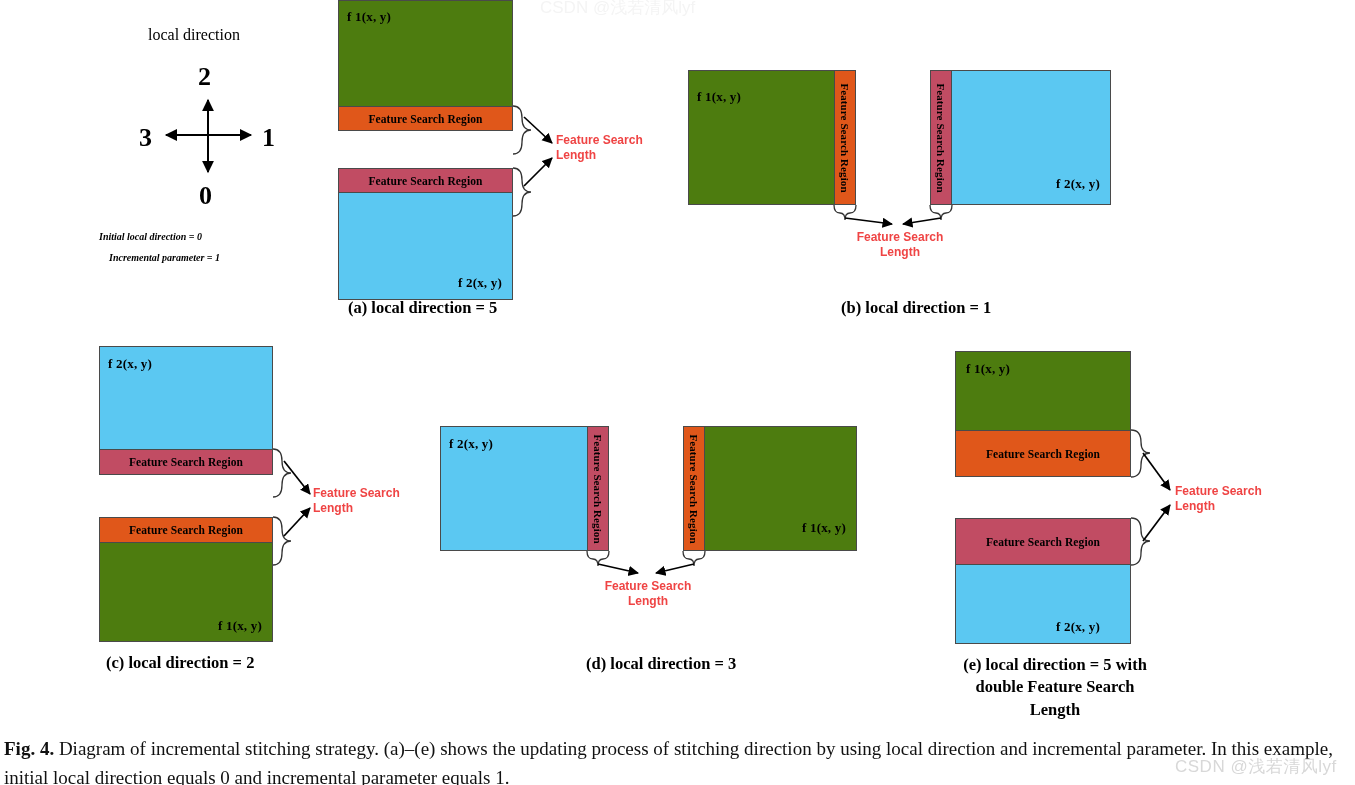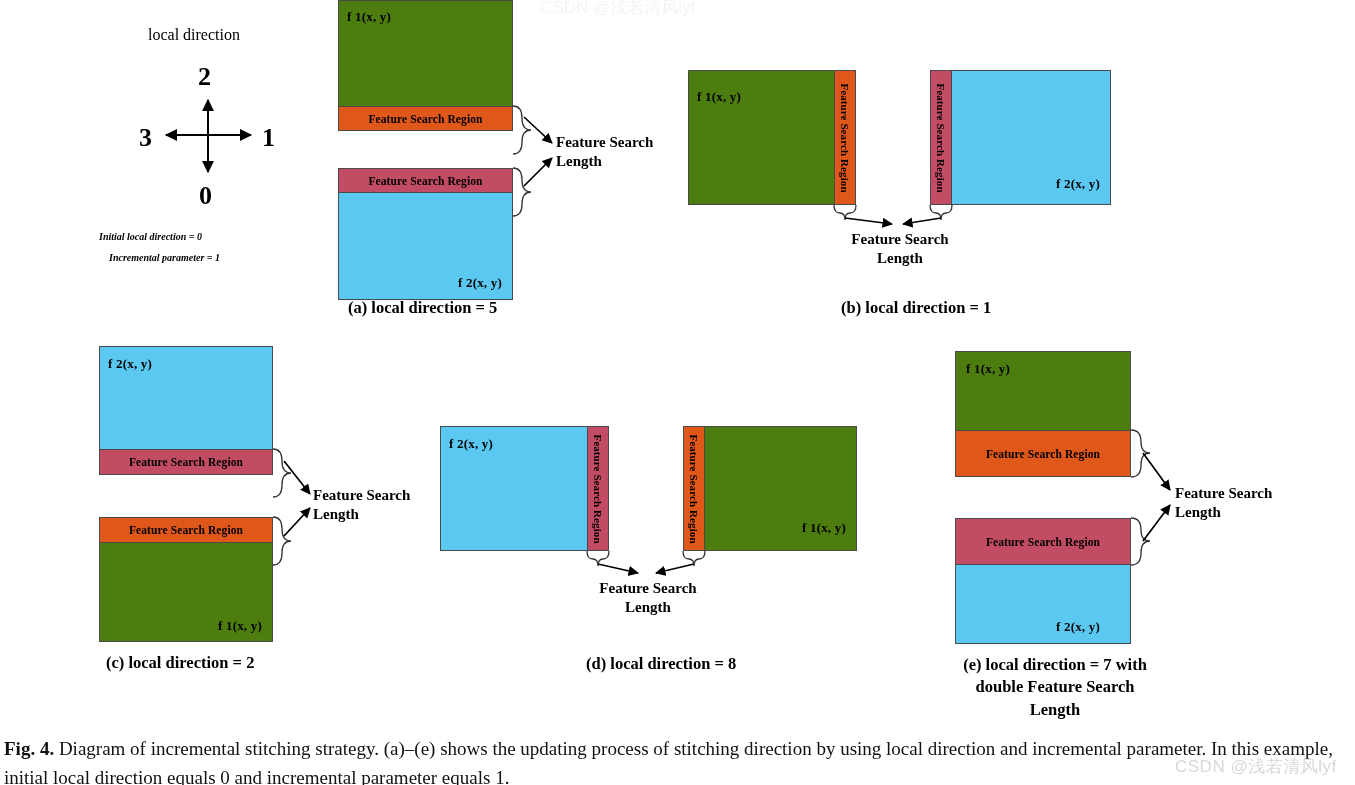--- a/index.html
+++ b/index.html
@@ -65,25 +65,25 @@
   
   .txt {
     position:absolute;
     font-family:"Liberation Serif", serif;
     font-weight:bold;
     color:#000;
     white-space:nowrap;
   }
   .fsl {
     position:absolute;
-    font-family:Liberation Serif, serif;
-    font-weight:bold;
-    font-size:15px;
+    font-family:Liberation Sans, sans-serif;
+    font-weight:bold;
+    font-size:12px;
     line-height:1.25;
-    color:#000000;
+    color:#ef4444;
     text-align:center;
   }
   .panel-cap {
     position:absolute;
     font-family:"Liberation Serif", serif;
     font-weight:bold;
     font-size:16.5px;
     color:#000;
     white-space:nowrap;
   }
@@ -231,21 +231,21 @@
 
   <div class="blk green" style="left:704px; top:426px; width:153px; height:125px;">
     <div class="blk-label" style="right:10px; bottom:14px;">f 1(x, y)</div>
   </div>
 
   <div class="fsl" style="left:578px; top:579px; width:140px;">
     <span>Feature Search</span><br>
     <span>Length</span>
   </div>
 
-  <div class="panel-cap" style="left:586px; top:654px;">(d) local direction = 8</div>
+  <div class="panel-cap" style="left:586px; top:654px;">(d) local direction = 3</div>
 
   <div class="blk green" style="left:955px; top:351px; width:176px; height:80px;">
     <div class="blk-label" style="left:10px; top:9px;">f 1(x, y)</div>
   </div>
 
   <div class="blk orange" style="left:955px; top:430px; width:176px; height:47px;">
     <div class="fsr-h">Feature Search Region</div>
   </div>
 
   <div class="blk crim" style="left:955px; top:518px; width:176px; height:47px;">
@@ -255,21 +255,21 @@
   <div class="blk blue" style="left:955px; top:564px; width:176px; height:80px;">
     <div class="blk-label" style="right:30px; bottom:8px;">f 2(x, y)</div>
   </div>
 
   <div class="fsl" style="left:1175px; top:484px; width:140px; text-align:left;">
     <span>Feature Search</span><br>
     <span>Length</span>
   </div>
 
   <div class="panel-cap multi" style="left:940px; top:654px; width:230px;">
-    <span>(e) local direction = 7 with</span><br>
+    <span>(e) local direction = 5 with</span><br>
     <span>double Feature Search</span><br>
     <span>Length</span>
   </div>
 
   <svg class="overlay" viewBox="0 0 1355 785">
     <defs>
       <marker id="ah" markerWidth="7" markerHeight="7" refX="5.6" refY="3" orient="auto">
         <path d="M0,0 L6.2,3 L0,6 z" fill="#000"></path>
       </marker>
     </defs>

